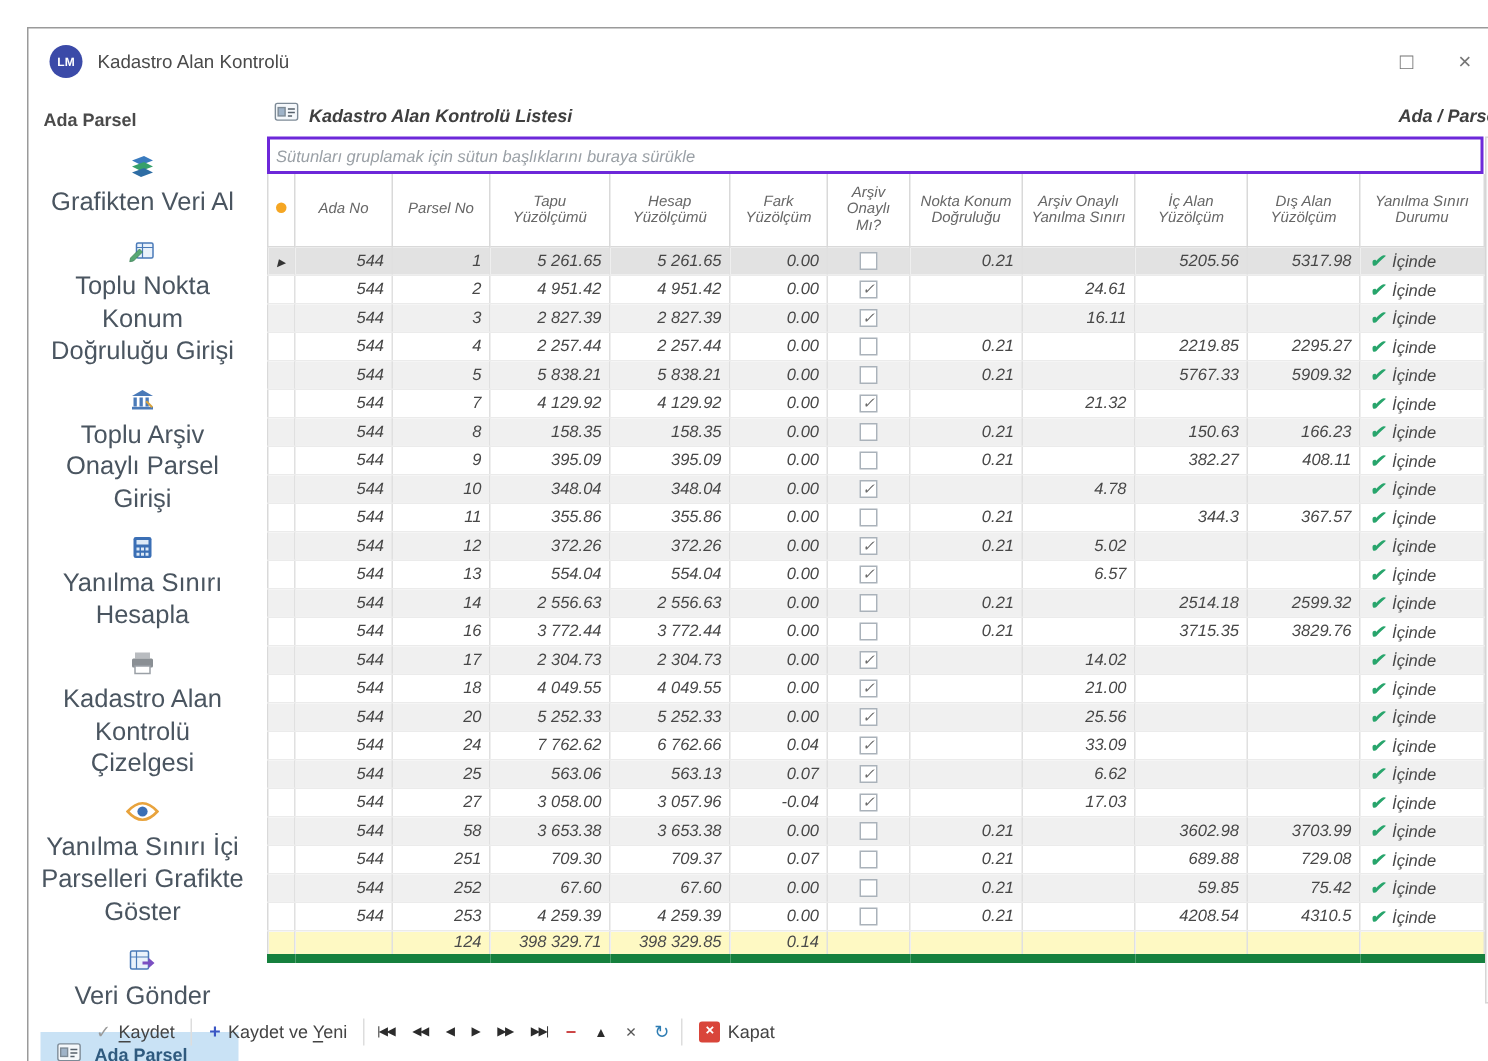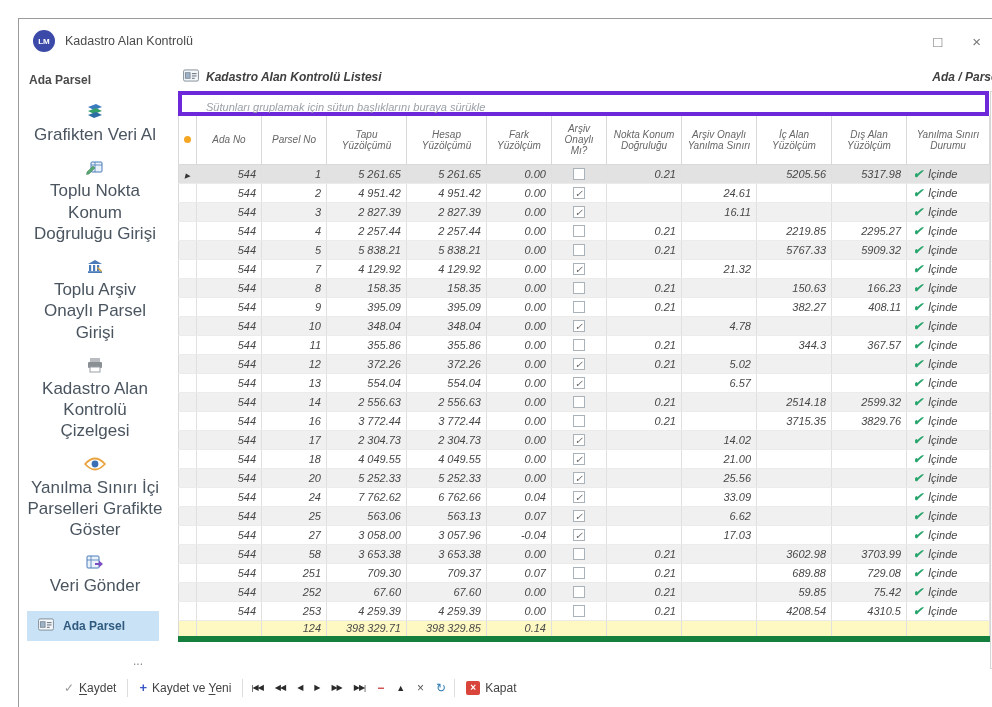--- a/index.html
+++ b/index.html
@@ -27,22 +27,22 @@
                font-size:12px;color:#2f5a7e;font-weight:bold;margin-right:4px;cursor:pointer;}
   .active-item svg{height:13px;width:18px;}
   .more{text-align:right;color:#8a8a8a;padding:13px 20px 4px 0;font-size:12px;}
   
   .main{width:829px;display:flex;flex-direction:column;font-style:italic;}
   .panel-header{height:28px;display:flex;align-items:center;padding:0 4px;}
   .panel-header svg{height:13px;width:18px;}
   .panel-title{font-size:12px;font-weight:bold;color:#3f3f3f;margin-left:6px;}
   .corner{margin-left:auto;font-size:12px;font-weight:bold;color:#3f3f3f;padding-right:2px;}
   .grid-area{position:relative;height:578px;width:828px;}
-  .group-bar{height:25px;line-height:24px;border:4px solid #6d28d9;color:#9aa0a6;font-size:11px;
-             padding-left:24px;width:811px;}
+  .group-bar{height:25px;line-height:24px;border:2px solid #6d28d9;color:#9aa0a6;font-size:11px;
+             padding-left:4px;width:811px;}
   table{border-collapse:collapse;table-layout:fixed;width:811px;}
   th{font-weight:normal;font-size:10px;color:#666;border:1px solid #d9d9d9;border-top:none;
      height:48px;white-space:pre-line;text-align:center;vertical-align:middle;background:#fff;
      padding:0 1px;cursor:pointer;}
   td{font-size:11px;color:#474747;border-right:1px solid #e0e0e0;border-bottom:1px solid #ebebeb;
      height:19px;padding:0 5px;overflow:hidden;white-space:nowrap;}
   td:first-child{border-left:1px solid #d9d9d9;}
   tr.alt td{background:#f0f0f0;}
   tr.sel td{background:#e2e2e2;}
   td.num{text-align:right;}
@@ -118,20 +118,35 @@
                 <path d="M2 6L9 2l7 4z" fill="#4a7ab8"></path>
                 <rect x="3" y="7" width="2.2" height="6" fill="#4a7ab8"></rect>
                 <rect x="7" y="7" width="2.2" height="6" fill="#4a7ab8"></rect>
                 <rect x="11" y="7" width="2.2" height="6" fill="#4a7ab8"></rect>
                 <rect x="2" y="13.2" width="14" height="1.8" fill="#4a7ab8"></rect>
                 <path d="M12 9l4 4-1 1-4-4z" fill="#d9a33d"></path>
               </svg></span>
             <div class="side-label">Toplu Arşiv Onaylı Parsel Girişi</div>
           </div>
           <div class="side-item">
+            <span class="side-icon"><svg viewBox="0 0 14 16">
+                <rect x="1" y="1" width="12" height="14" rx="1.5" fill="#3b6fb5"></rect>
+                <rect x="3" y="3" width="8" height="3" fill="#dce9f7"></rect>
+                <g fill="#dce9f7">
+                  <rect x="3" y="8" width="2" height="2"></rect>
+                  <rect x="6" y="8" width="2" height="2"></rect>
+                  <rect x="9" y="8" width="2" height="2"></rect>
+                  <rect x="3" y="11.5" width="2" height="2"></rect>
+                  <rect x="6" y="11.5" width="2" height="2"></rect>
+                  <rect x="9" y="11.5" width="2" height="2"></rect>
+                </g>
+              </svg></span>
+            <div class="side-label">Yanılma Sınırı Hesapla</div>
+          </div>
+          <div class="side-item">
             <span class="side-icon"><svg viewBox="0 0 18 16">
                 <rect x="4" y="1" width="10" height="4" fill="#b9bcc0"></rect>
                 <rect x="2" y="5" width="14" height="6" rx="1" fill="#8a8f94"></rect>
                 <rect x="4" y="10" width="10" height="5" fill="#fff" stroke="#9aa0a6"></rect>
               </svg></span>
             <div class="side-label">Kadastro Alan Kontrolü Çizelgesi</div>
           </div>
           <div class="side-item">
             <span class="side-icon"><svg viewBox="0 0 20 14">
                 <path d="M1 7Q10-3 19 7 10 17 1 7Z" fill="#fff" stroke="#e8a33d" stroke-width="1.6"></path>

